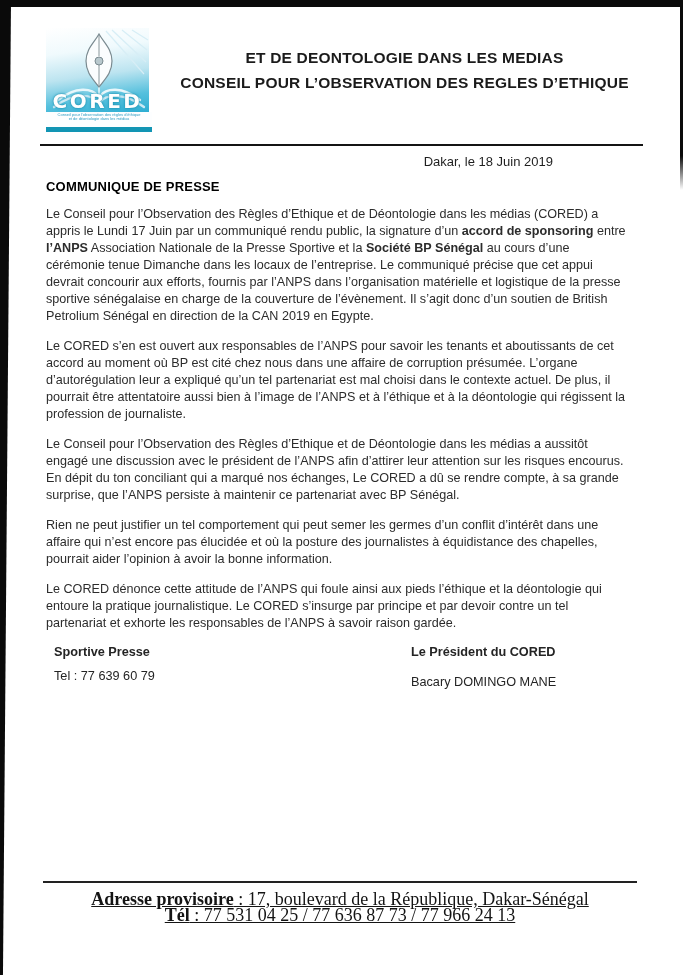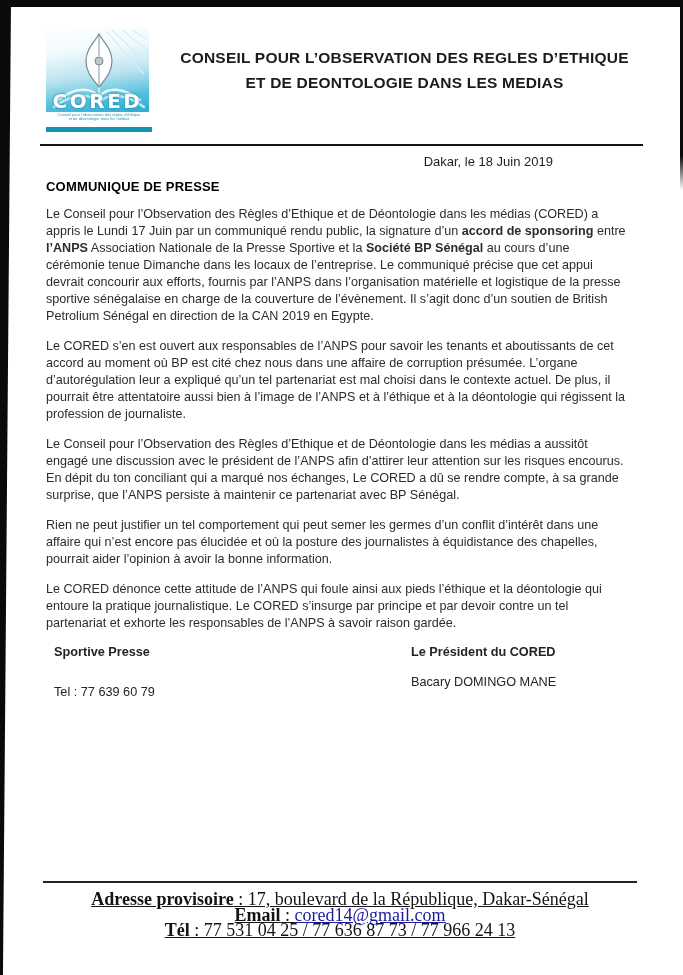--- a/index.html
+++ b/index.html
@@ -45,21 +45,21 @@
   .body-text { margin-top:12px; width:582px; }
   .body-text p { margin:0 0 13px 0; font-size:12.6px; line-height:17px; color:#2c2c2c; text-align:left; }
   .body-text b { font-weight:700; }
 
   
   .signature { display:flex; margin-top:6px; font-size:12.7px; color:#242424; }
   .sig-left  { width:357px; padding-left:8px; }
   .sig-right { flex:1; }
   .sig-heading { font-weight:700; }
   .sig-name { margin-top:16px; }
-  .sig-tel  { margin-top:26px; }
+  .sig-tel  { margin-top:10px; }
 
   
   .footer { position:absolute; left:43px; top:881px; width:594px; text-align:center;
     font-family:"Liberation Serif", serif; color:#141414; z-index:4; }
   .rule-footer { height:2px; background:#222222; margin-bottom:9px; }
   .footer-line { font-size:18px; line-height:15.5px;text-decoration:underline; }
   .footer-line b { font-weight:700; }
   .email-link { color:#1b1b9e; text-decoration:underline; cursor:pointer; }
 </style>
 </head>
@@ -94,22 +94,22 @@
         <div class="logo-tagline">
           <div class="logo-tagline-inner">
             <div>Conseil pour l’observation des règles d’éthique</div>
             <div>et de déontologie dans les médias</div>
           </div>
         </div>
         <div class="logo-strip"></div>
       </div>
 
       <div class="org-title">
+        <div>ET DE DEONTOLOGIE DANS LES MEDIAS</div>
         <div>CONSEIL POUR L’OBSERVATION DES REGLES D’ETHIQUE</div>
-        <div>ET DE DEONTOLOGIE DANS LES MEDIAS</div>
       </div>
     </header>
 
     <div class="rule-top"></div>
 
     <div class="date-line">Dakar, le 18 Juin 2019</div>
 
     <div class="doc-type">COMMUNIQUE DE PRESSE</div>
 
     <div class="body-text">
@@ -132,20 +132,17 @@
     </div>
 
   </div>
 
   <div class="footer">
     <div class="rule-footer"></div>
     <div class="footer-line">
       <b>Adresse provisoire</b><span> : 17, boulevard de la République, Dakar-Sénégal</span>
     </div>
     <div class="footer-line">
-      <b>Email</b><span> : </span><a class="email-link">cored14@gmail.com</a>
-    </div>
-    <div class="footer-line">
       <b>Tél</b><span> : 77 531 04 25 / 77 636 87 73 / 77 966 24 13</span>
     </div>
   </div>
 
 </div>
 
 </body></html>

